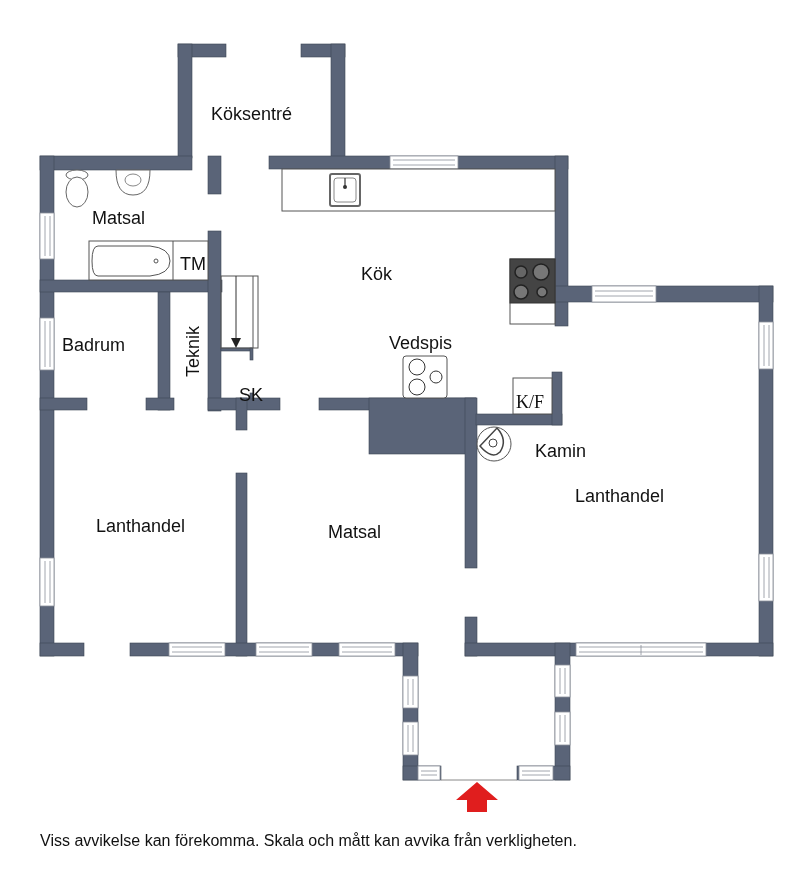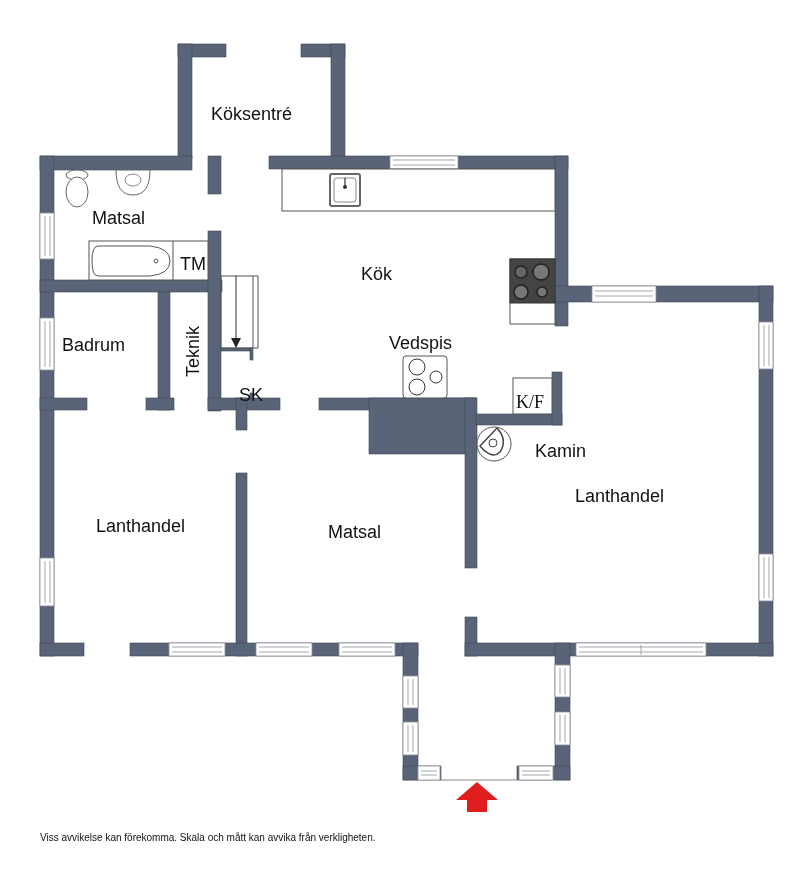--- a/index.html
+++ b/index.html
@@ -6,21 +6,21 @@
   body { width: 800px; height: 892px; position: relative; overflow: hidden;
          font-family: "Liberation Sans", sans-serif; color: #111; }
   #plan { position: absolute; left: 0; top: 0; }
   .wall { fill: #5a6478; stroke: #3e4656; stroke-width: 0.6; }
   .win-bg { fill: #ffffff; stroke: #8a8f99; stroke-width: 0.8; }
   .win-line { stroke: #8a8f99; stroke-width: 0.8; fill: none; }
   .fixture { fill: #ffffff; stroke: #555; stroke-width: 1; }
   .fixture-thin { fill: none; stroke: #555; stroke-width: 1; }
   .label { position: absolute; font-size: 18px; white-space: nowrap; color: #111; }
   .label.vert { transform: rotate(-90deg); transform-origin: left top; }
-  .footer { position: absolute; left: 40px; top: 832px; font-size: 10px; color: #111; text-align: right; }
+  .footer { position: absolute; left: 40px; top: 832px; font-size: 16px; color: #111; text-align: right; }
 </style>
 </head>
 <body>
 
 <svg id="plan" width="800" height="892" viewBox="0 0 800 892">
 
   <g>
     <rect class="wall" x="178" y="44" width="48" height="13"></rect>
     <rect class="wall" x="178" y="44" width="14" height="114"></rect>
     <rect class="wall" x="301" y="44" width="44" height="13"></rect>

